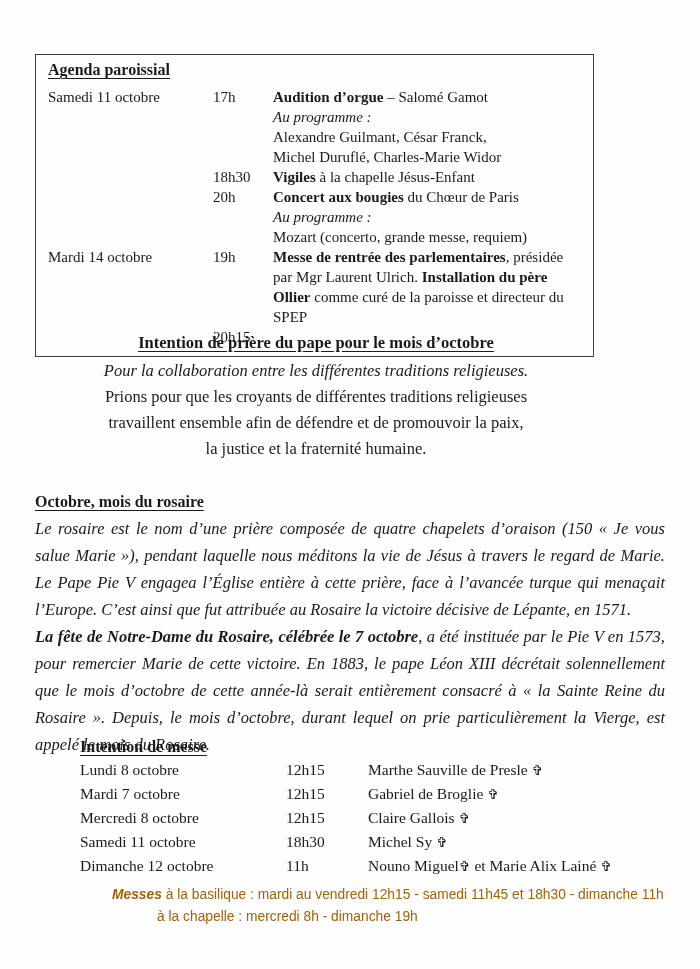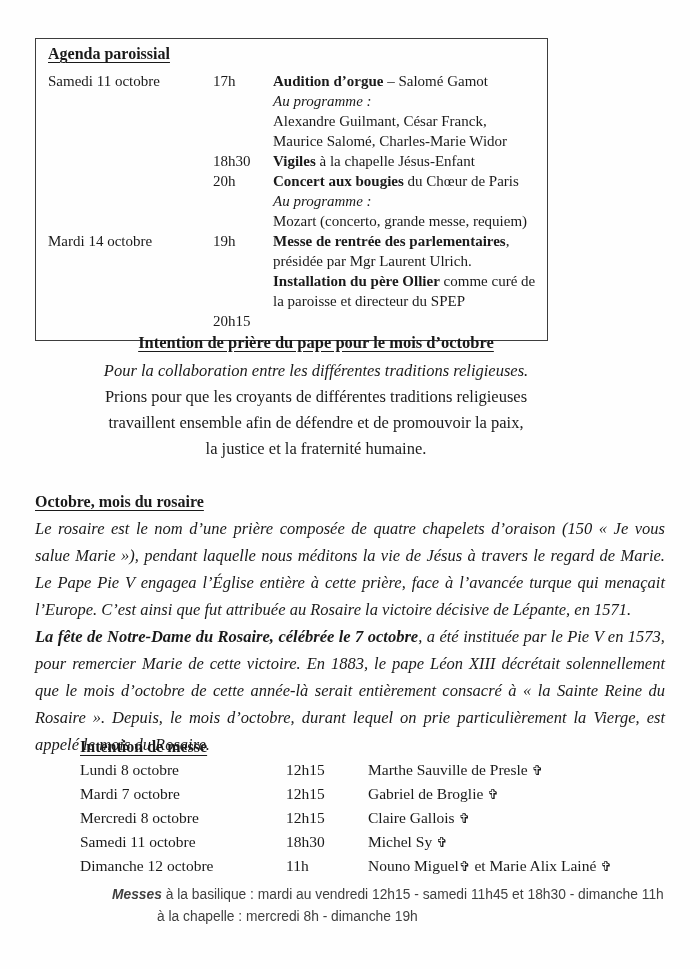--- a/index.html
+++ b/index.html
@@ -10,22 +10,22 @@
     color:#1a1a1a;
     font-family:"Liberation Serif","DejaVu Serif",serif;
     margin:0 auto;
     overflow:hidden;
   }
   .b{font-weight:700;}
   .i{font-style:italic;}
 
   
   .agenda-box{
-    position:absolute;top:38px;left:35px;
-    width:513px;box-sizing:border-box;
+    position:absolute;top:54px;left:35px;
+    width:559px;box-sizing:border-box;
     border:1.5px solid #3d3d3d;
     padding:5px 8px 9px 12px;
   }
   .agenda-title{
     font-weight:700;font-size:16px;line-height:20px;
     text-decoration:underline;text-underline-offset:3px;
     margin-bottom:7px;
   }
   .agenda-entry{
     display:grid;grid-template-columns:165px 60px 1fr;
@@ -71,41 +71,41 @@
   .mass-row{
     display:grid;grid-template-columns:206px 82px 1fr;
     font-size:15.5px;line-height:23px;
   }
   .cross{font-family:"DejaVu Sans","Liberation Sans",sans-serif;font-size:14px;}
 
   
   .footer{
     position:absolute;top:884px;left:112px;
     font-family:"Liberation Sans","DejaVu Sans",sans-serif;
-    font-size:13.8px;line-height:22px;color:#404040;
+    font-size:13.8px;line-height:22px;color:#a16207;
   }
   .footer .line2{margin-left:45px;}
   .messes-label{font-weight:700;font-style:italic;}
 </style>
 </head>
 <body>
 
 <div class="page">
 
   <div class="agenda-box">
     <div class="agenda-title">Agenda paroissial</div>
     <div>
         <div class="agenda-entry">
           <div class="col-date">Samedi 11 octobre</div>
           <div class="col-time">17h</div>
           <div class="col-desc">
             <div class="desc-line"><span class="b">Audition d’orgue</span><span> – Salomé Gamot</span></div>
             <div class="desc-line"><span class="i">Au programme :</span></div>
             <div class="desc-line"><span>Alexandre Guilmant, César Franck,</span></div>
-            <div class="desc-line"><span>Maurice Salomé, Charles-Marie Widor</span></div>
+            <div class="desc-line"><span>Michel Duruflé, Charles-Marie Widor</span></div>
           </div>
         </div>
         <div class="agenda-entry">
           <div class="col-date"></div>
           <div class="col-time">18h30</div>
           <div class="col-desc">
             <div class="desc-line"><span class="b">Vigiles</span><span> à la chapelle Jésus-Enfant</span></div>
           </div>
         </div>
         <div class="agenda-entry">

